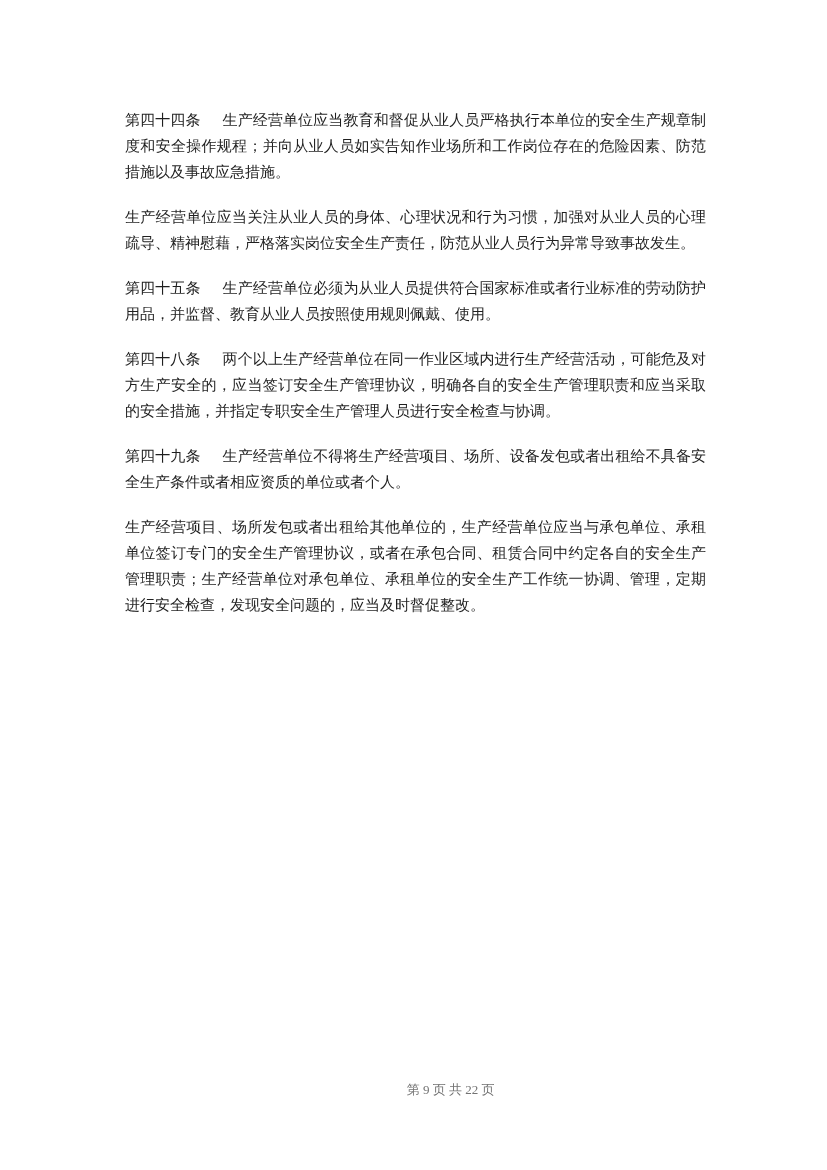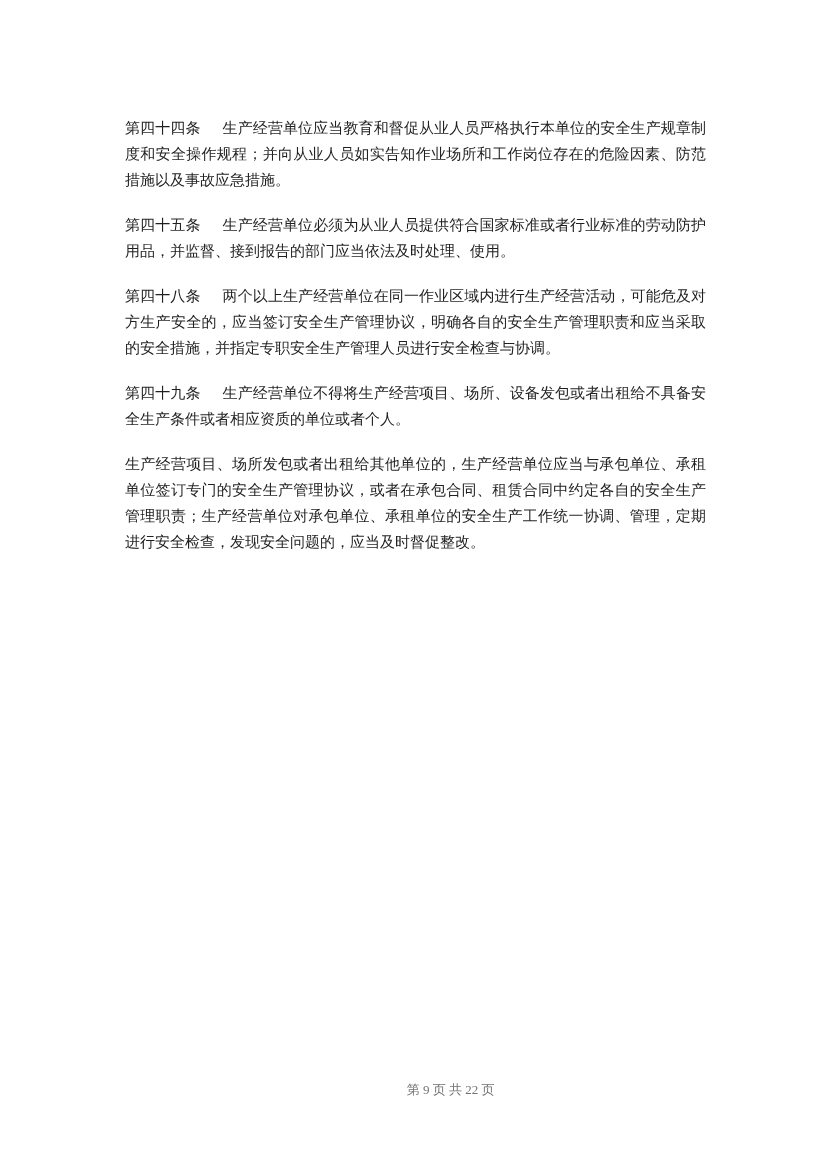--- a/index.html
+++ b/index.html
@@ -23,21 +23,21 @@
     height: 1170px;
     background: #ffffff;
   }
   .content {
     position: absolute;
     left: 125px;
     top: 99px;
     width: 581px;
   }
   .para {
-    margin: 16px 0 19px 0;
+    margin: 8px 0 19px 0;
     font-size: 15px;
     line-height: 26px;
     text-align: justify;
     text-justify: inter-ideograph;
     word-break: break-all;
   }
   .art-label {
     margin-right: 22px;
   }
   .art-label:empty {
@@ -55,21 +55,22 @@
     color: #737373;
     padding-left: 37px;
   }
 </style>
 </head>
 <body>
 
 <div class="page">
   <div class="content">
     <p class="para"><span class="art-label">第四十四条</span><span class="art-text">生产经营单位应当教育和督促从业人员严格执行本单位的安全生产规章制度和安全操作规程；并向从业人员如实告知作业场所和工作岗位存在的危险因素、防范措施以及事故应急措施。</span></p>
-    <p class="para"><span class="art-label">第四十五条</span><span class="art-text">生产经营单位必须为从业人员提供符合国家标准或者行业标准的劳动防护用品，并监督、接到报告的部门应当依法及时处理、使用。</span></p>
+    <p class="para"><span class="art-text">生产经营单位应当关注从业人员的身体、心理状况和行为习惯，加强对从业人员的心理疏导、精神慰藉，严格落实岗位安全生产责任，防范从业人员行为异常导致事故发生。</span></p>
+    <p class="para"><span class="art-label">第四十五条</span><span class="art-text">生产经营单位必须为从业人员提供符合国家标准或者行业标准的劳动防护用品，并监督、教育从业人员按照使用规则佩戴、使用。</span></p>
     <p class="para"><span class="art-label">第四十八条</span><span class="art-text">两个以上生产经营单位在同一作业区域内进行生产经营活动，可能危及对方生产安全的，应当签订安全生产管理协议，明确各自的安全生产管理职责和应当采取的安全措施，并指定专职安全生产管理人员进行安全检查与协调。</span></p>
     <p class="para"><span class="art-label">第四十九条</span><span class="art-text">生产经营单位不得将生产经营项目、场所、设备发包或者出租给不具备安全生产条件或者相应资质的单位或者个人。</span></p>
     <p class="para"><span class="art-text">生产经营项目、场所发包或者出租给其他单位的，生产经营单位应当与承包单位、承租单位签订专门的安全生产管理协议，或者在承包合同、租赁合同中约定各自的安全生产管理职责；生产经营单位对承包单位、承租单位的安全生产工作统一协调、管理，定期进行安全检查，发现安全问题的，应当及时督促整改。</span></p>
   </div>
   <div class="footer">
     <span>第 9 页 共 22 页</span>
   </div>
 </div>
 
 </body></html>

